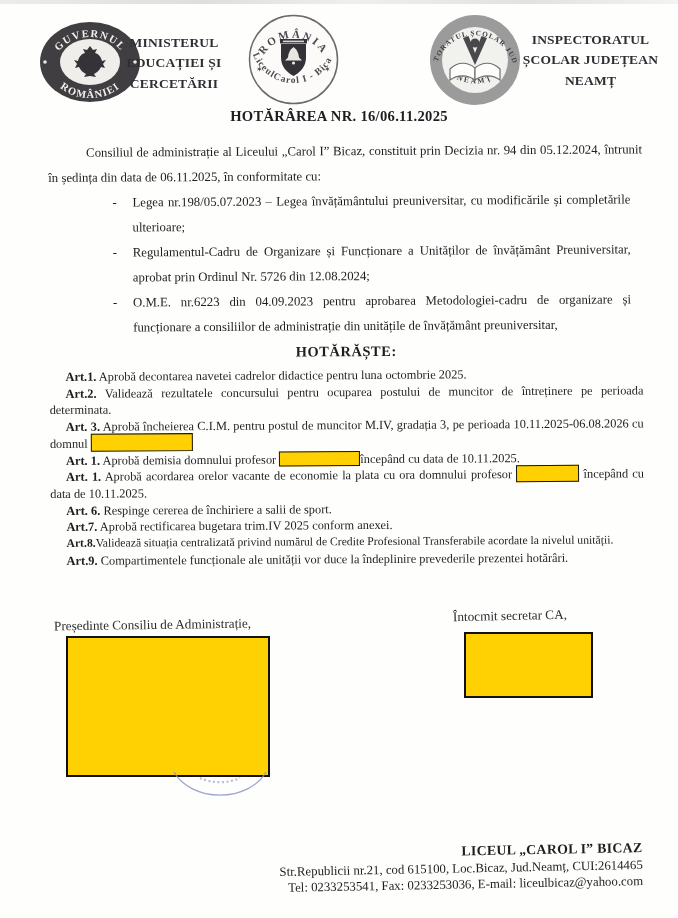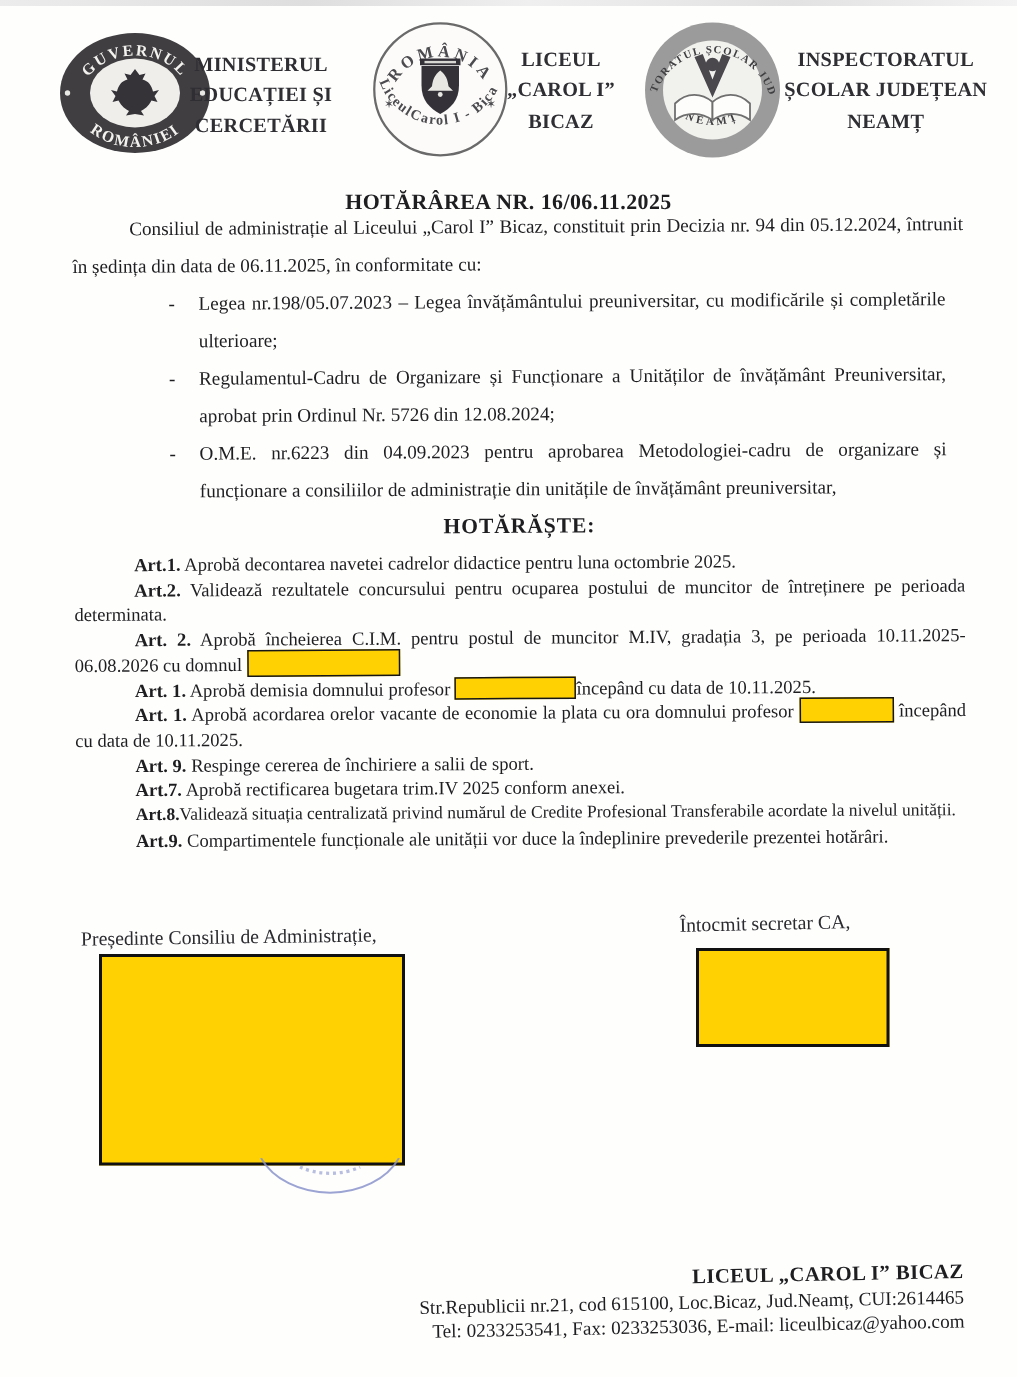--- a/index.html
+++ b/index.html
@@ -19,39 +19,39 @@
   .seal-insp  { left:428px; top:13px; }
   .org-label {
     position:absolute; white-space:pre-line; text-align:center;
     font-weight:bold; font-size:13.5px; line-height:1.5;
     color:#2f2e33; letter-spacing:.2px;
   }
   .label-ministry { left:108px; top:33px; width:132px; }
   .label-school   { left:324px; top:30px; width:100px; }
   .label-insp     { left:518px; top:30px; width:145px; }
   .title {
-    position:absolute; top:127px; left:0; width:100%;
+    position:absolute; top:108px; left:0; width:100%;
     text-align:center; font-weight:bold; font-size:14.6px; letter-spacing:.3px;
   }
   
   .doc-body {
     position:absolute; top:141px; left:48px; width:594px;
     font-size:12.8px; transform:rotate(-0.35deg); transform-origin:left top;
   }
   .intro { margin:0; text-indent:38px; text-align:justify; line-height:25px; }
   .hang-list { margin:0 0 0 64px; }
   .hang-item { display:flex; line-height:25px; }
   .hang-item .dash { flex:0 0 auto; width:20px; }
   .hang-item .it { text-align:justify; flex:1 1 auto; padding-right:12px; }
   .decide {
     text-align:center; font-weight:bold; font-size:14.4px;
     letter-spacing:.6px; margin:4px 0 7px;
   }
   .art { margin:0; text-indent:16px; text-align:justify; line-height:16.7px; font-size:12.4px; }
-  .art b { font-weight:bold;margin-left:24px; }
+  .art b { font-weight:bold; }
   .art8 { font-size:11.7px; }
   .redact {
     display:inline-block; background:#FFD103; border:1.5px solid #161616;
     vertical-align:middle; margin-top:-3px;
   }
   .r-a { width:100px; height:16px; }
   .r-b { width:79px;  height:13px; }
   .r-c { width:61px;  height:15px; }
   
   .sig-label { position:absolute; font-size:13.2px; color:#2c2b30; }
@@ -133,23 +133,20 @@
       <path d="M22 56 C30 48 40 49 47 55 L47 67 C40 62 30 61 22 67 Z" fill="#fdfdfb" stroke="#6f6f6f" stroke-width="1.2"></path>
       <path d="M72 56 C64 48 54 49 47 55 L47 67 C54 62 64 61 72 67 Z" fill="#fdfdfb" stroke="#6f6f6f" stroke-width="1.2"></path>
       <circle cx="47" cy="30" r="4.5" fill="#4a484c"></circle>
       <path d="M35 25 L47 52 L59 25 L53.5 23 L47 40 L40.5 23 Z" fill="#4a484c"></path>
     </g>
   </svg>
 
   <div class="org-label label-ministry">MINISTERUL
 EDUCAȚIEI ȘI
 CERCETĂRII</div>
-  <div class="org-label label-school">LICEUL
-„CAROL I”
-BICAZ</div>
   <div class="org-label label-insp">INSPECTORATUL
 ȘCOLAR JUDEȚEAN
 NEAMȚ</div>
 
   <div class="title">HOTĂRÂREA NR. 16/06.11.2025</div>
 
   <div class="doc-body">
     <p class="intro">Consiliul de administrație al Liceului „Carol I”  Bicaz, constituit prin Decizia nr. 94 din 05.12.2024, întrunit în ședința din data de 06.11.2025, în conformitate cu:</p>
 
     <div class="hang-list">
@@ -164,24 +161,24 @@
       <div class="hang-item">
         <span class="dash">-</span>
         <span class="it">O.M.E. nr.6223 din 04.09.2023 pentru aprobarea Metodologiei-cadru de organizare și funcționare a consiliilor de administrație din unitățile de învățământ preuniversitar,</span>
       </div>
     </div>
 
     <div class="decide">HOTĂRĂȘTE:</div>
 
     <p class="art"><b>Art.1.</b> <span>Aprobă decontarea navetei cadrelor didactice pentru luna octombrie 2025.</span></p>
     <p class="art"><b>Art.2.</b> <span>Validează rezultatele concursului pentru ocuparea postului de muncitor de întreținere pe perioada determinata.</span></p>
-    <p class="art"><b>Art. 2.</b> <span>Aprobă încheierea C.I.M. pentru postul de muncitor M.IV, gradația 3,  pe perioada 10.11.2025-06.08.2026 cu domnul</span> <span class="redact r-a"></span><span></span></p>
+    <p class="art"><b>Art. 3.</b> <span>Aprobă încheierea C.I.M. pentru postul de muncitor M.IV, gradația 3,  pe perioada 10.11.2025-06.08.2026 cu domnul</span> <span class="redact r-a"></span><span></span></p>
     <p class="art"><b>Art. 1.</b> <span>Aprobă demisia domnului profesor</span> <span class="redact r-b"></span><span>începând cu data de 10.11.2025.</span></p>
     <p class="art"><b>Art. 1.</b> <span>Aprobă acordarea orelor vacante de economie la plata cu ora domnului profesor</span> <span class="redact r-c"></span> <span>începând cu data de 10.11.2025.</span></p>
-    <p class="art"><b>Art. 9.</b> <span>Respinge cererea de închiriere a salii de sport.</span></p>
+    <p class="art"><b>Art. 6.</b> <span>Respinge cererea de închiriere a salii de sport.</span></p>
     <p class="art"><b>Art.7.</b> <span>Aprobă rectificarea bugetara trim.IV 2025 conform anexei.</span></p>
     <p class="art art8"><b>Art.8.</b><span>Validează situația centralizată privind numărul de Credite Profesional Transferabile acordate la nivelul unității.</span></p>
     <p class="art"><b>Art.9.</b> <span>Compartimentele funcționale ale unității vor duce la îndeplinire prevederile prezentei hotărâri.</span></p>
   </div>
 
   <div class="sig-label sig-president-label">Președinte Consiliu de Administrație,</div>
   <div class="sig-label sig-secretary-label">Întocmit secretar CA,</div>
 
   <div class="sig-box box-president"></div>
   <div class="sig-box box-secretary"></div>

